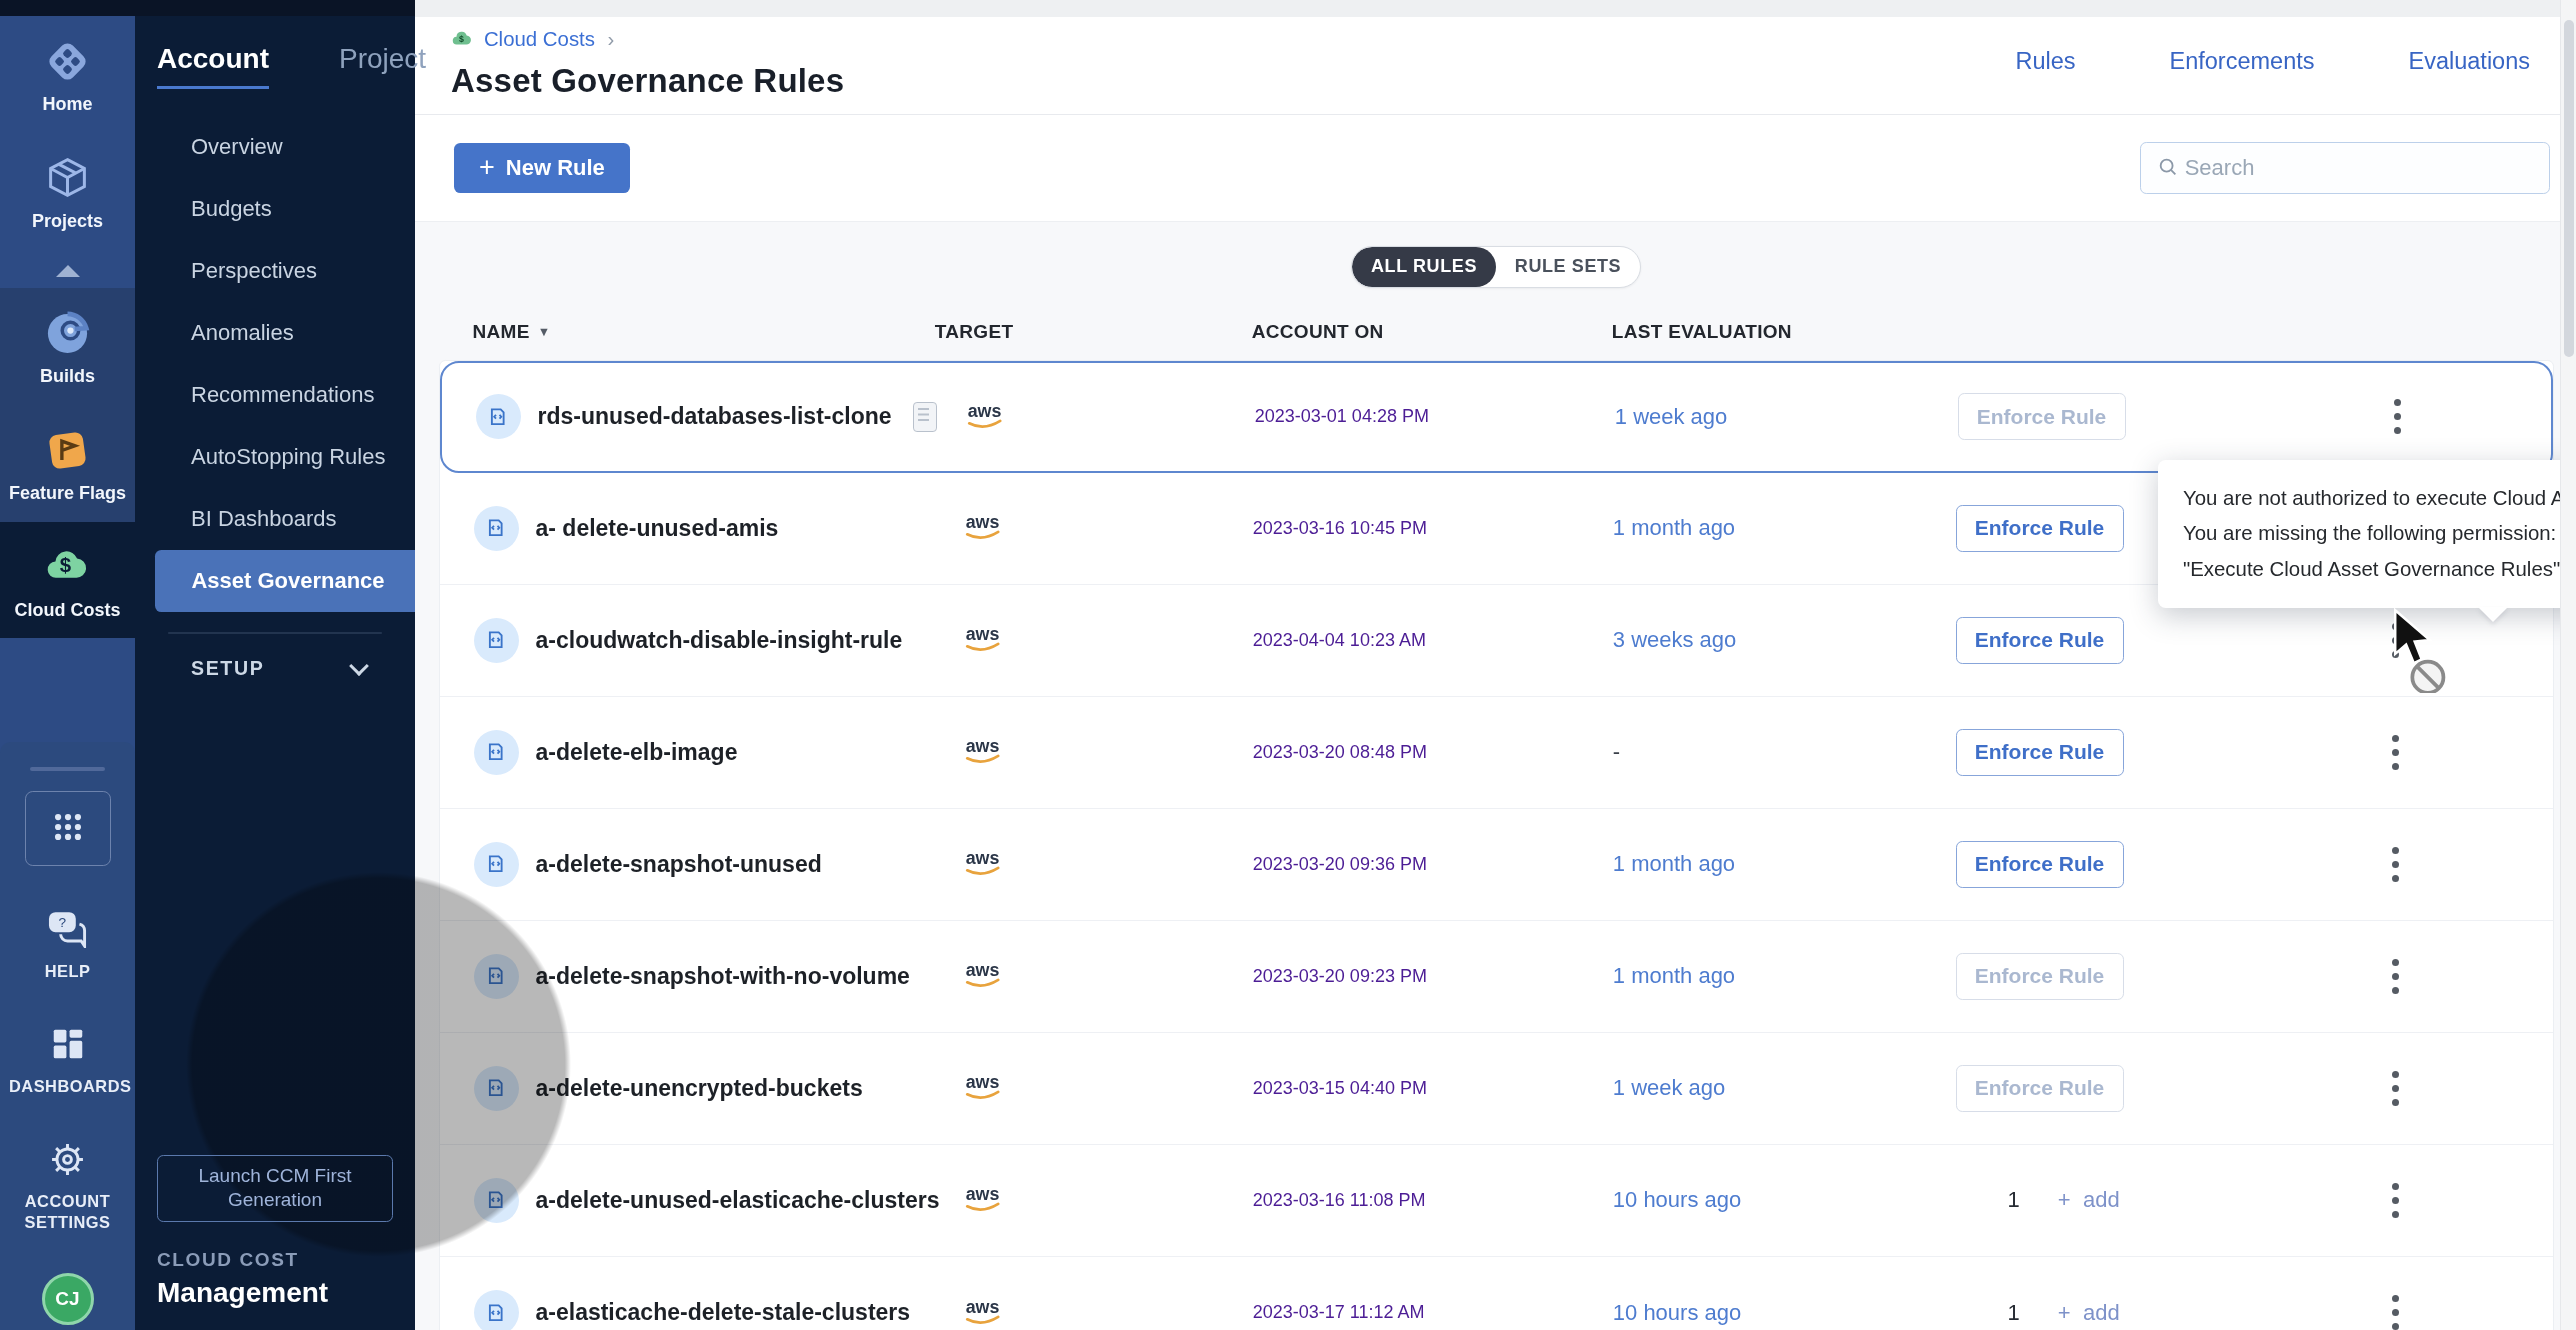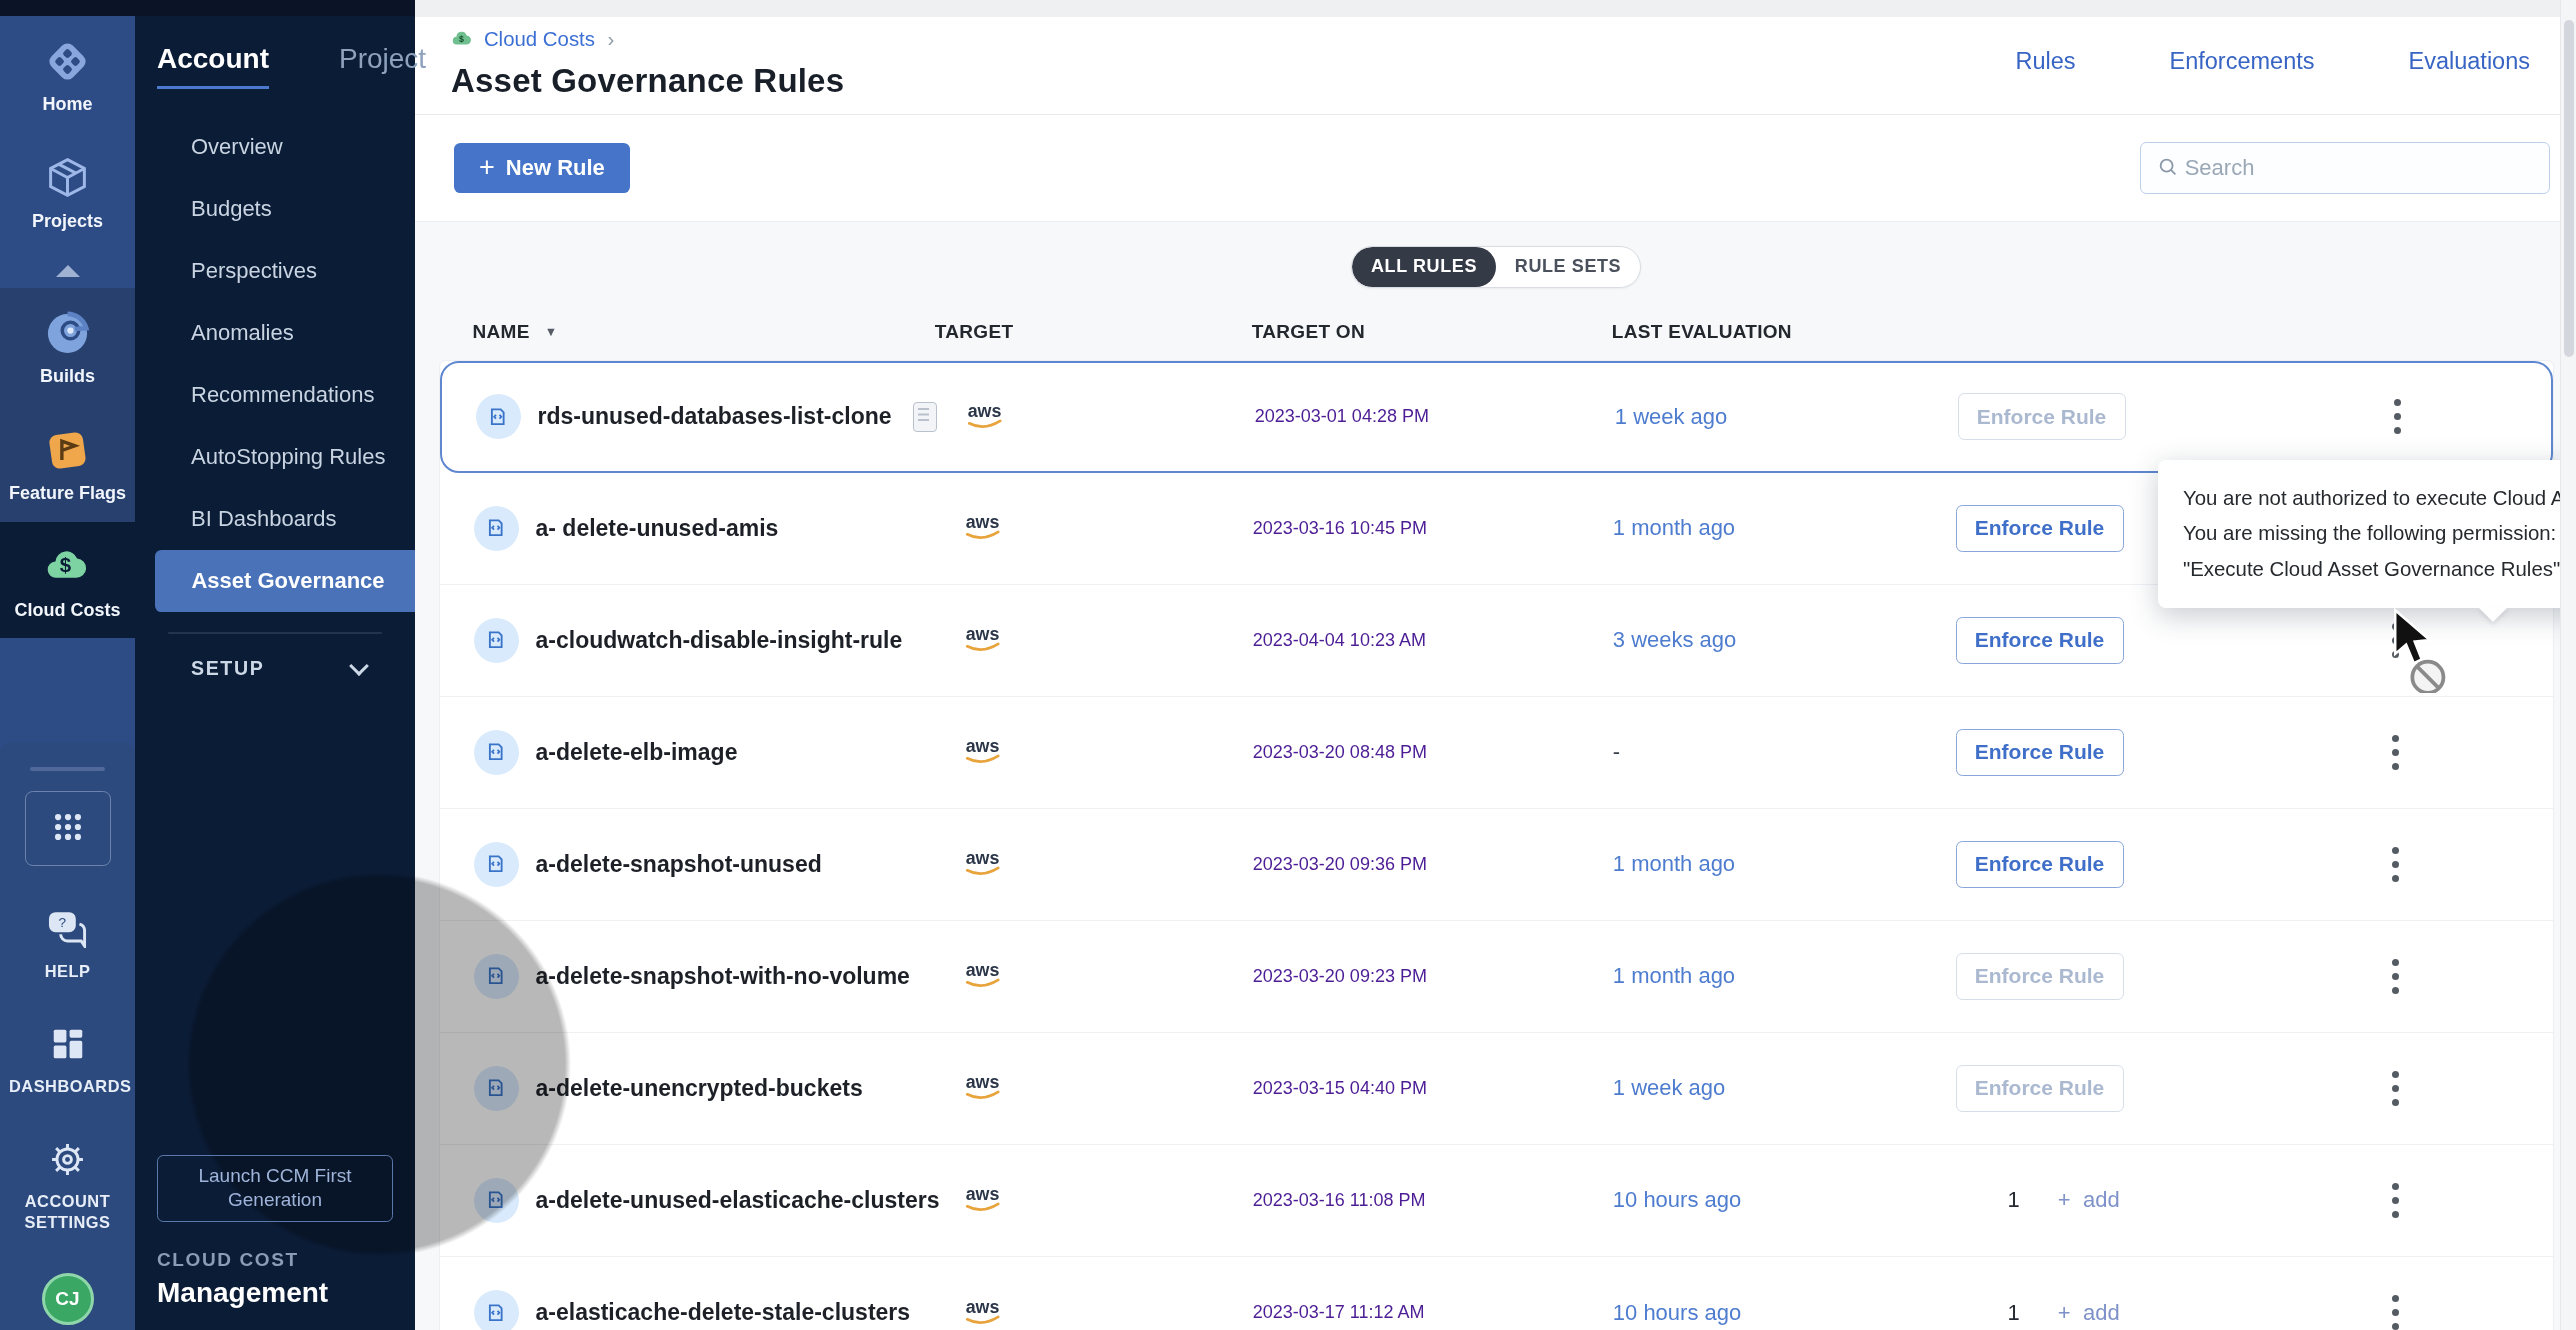--- a/index.html
+++ b/index.html
@@ -85,21 +85,21 @@
   .toggle-pill { width:290px; height:42px; margin:23.5px auto 0; background:#ffffff;
     border:1.6px solid #d9dde3; border-radius:23.5px; display:flex; overflow:hidden;
     box-shadow:0 0.8px 2.3px rgba(0,0,0,0.06); }
   .toggle-opt { flex:1; display:flex; align-items:center; justify-content:center;
     font-size:18px; font-weight:bold; letter-spacing:0.6px; color:#4a515c; cursor:pointer; }
   .toggle-opt.active { background:var(--toggle_dark,#353a47); color:#ffffff; border-radius:23.5px; }
 
   .table { margin:15.7px 23.5px 0; width:2115px; }
   .tgrid { display:grid; grid-template-columns:490px 317px 360px 349px 396px 1fr; align-items:center; }
   .thead { height:56px; }
-  .th { font-size:19px; font-weight:bold; color:#23272e; letter-spacing:0.3px; display:flex; align-items:center; gap:15px; padding-left:6.3px; }
+  .th { font-size:19px; font-weight:bold; color:#23272e; letter-spacing:0.3px; display:flex; align-items:center; gap:8px; padding-left:6.3px; }
   .th:first-child { padding-left:34px; }
   .sort-arrow { font-size:12.5px; color:#555c66; }
   .tbody { background:#ffffff; border:0.8px solid #eceff3; border-radius:6.3px; }
   .trow { height:112px; background:#ffffff; border-bottom:0.8px solid #eef0f4; cursor:pointer; position:relative; }
   .trow:last-child { border-bottom:none; }
   .trow.selected { border:2.3px solid #5e87cf; border-radius:19px; }
   .cell-name { display:flex; align-items:center; gap:17px; padding-left:34px; }
   .rule-icon { width:45px; height:45px; border-radius:50%; background:#d9eafc; flex:0 0 auto;
     display:flex; align-items:center; justify-content:center; }
   .rule-name { font-size:23px; font-weight:600; color:#1d2127; white-space:nowrap; }
@@ -338,21 +338,21 @@
         <span class="toggle-opt">RULE SETS</span>
       </div>
 
       <div class="table">
         <div class="tgrid thead">
           <span class="th">
             <span>NAME</span>
             <span class="sort-arrow">▼</span>
           </span>
           <span class="th">TARGET</span>
-          <span class="th">TARGET ON</span>
+          <span class="th">ACCOUNT ON</span>
           <span class="th">LAST EVALUATION</span>
           <span class="th"></span>
           <span class="th"></span>
         </div>
         <div class="tbody" id="rows">
             <div class="tgrid trow selected">
     <div class="cell-name">
       <span class="rule-icon">
         <svg width="23.5" height="23.5" viewBox="0 0 24 24" fill="none" stroke="#3a74c9" stroke-width="1.9">
                     <path d="M6 4.5 h9 l3 3 V19.5 H6 Z"></path>

